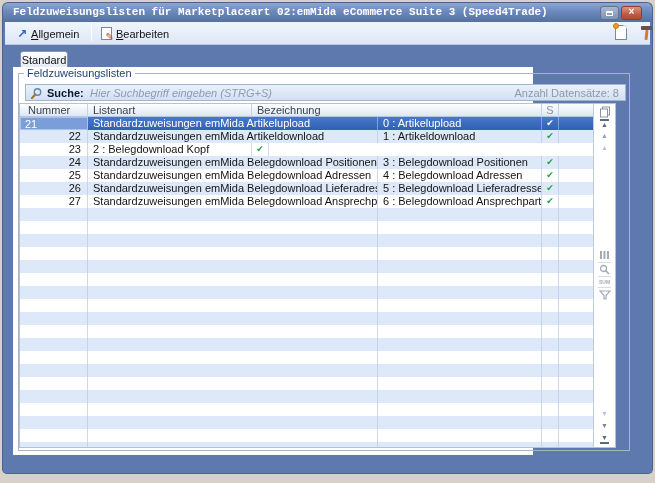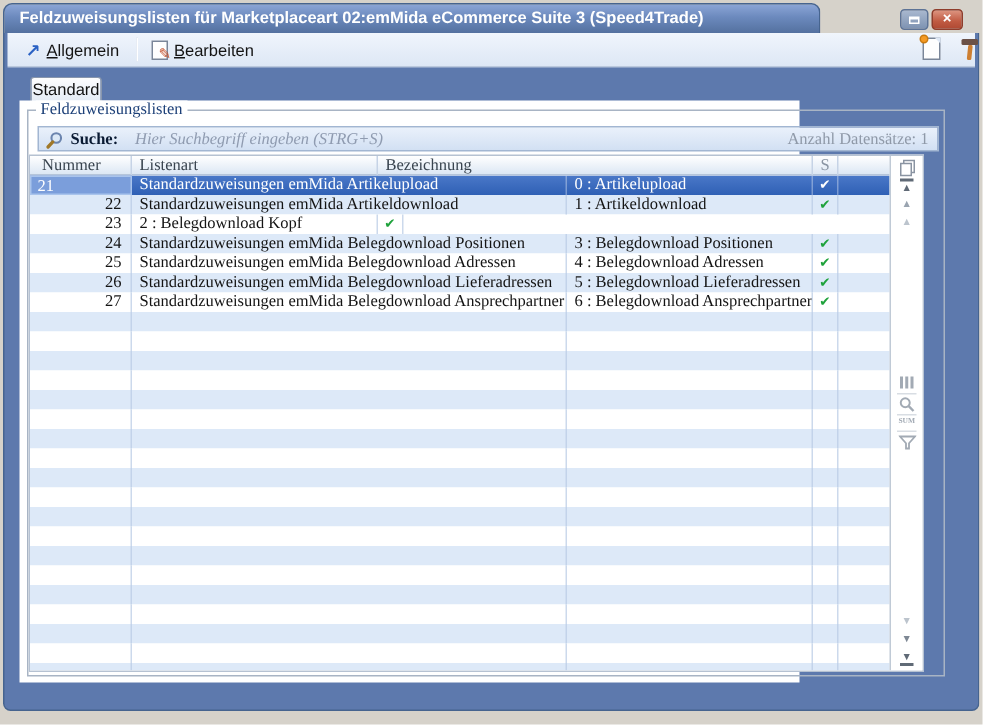--- a/index.html
+++ b/index.html
@@ -2,23 +2,23 @@
 <html><head>
 <meta charset="utf-8">
 <style>
   * { box-sizing: border-box; margin: 0; padding: 0; }
   html,body { width:655px; height:483px; }
   body { font-family: "Liberation Sans", "DejaVu Sans", sans-serif; font-size:11px; color:#141414; }
 
   .desktop { position:relative; width:655px; height:483px; background:#d6d2ca; overflow:hidden; }
 
   
-  .titlebar { position:absolute; left:2px; top:2px; width:545px; height:20px;
+  .titlebar { position:absolute; left:2px; top:2px; width:651px; height:20px;
     background:linear-gradient(#8ba5d6, #6b89bd 45%, #54719f);
-    border:1px solid #46648f; border-bottom:none; border-radius:6px 6px 0 0; }
+    border:1px solid #46648f; border-bottom:none; border-radius:6px 6px 0 0;font-family:Liberation Mono, monospace; }
   .titlebar .title { position:absolute; left:10px; top:3px; color:#fff; font-weight:bold; font-size:11px; white-space:nowrap; }
   .winbtn { position:absolute; top:3px; height:14px; border-radius:3px; text-align:center; cursor:default; }
   .winbtn.restore { left:597px; width:19px; background:linear-gradient(#a9b8cf,#7e93b2); border:1px solid #5d7396; }
   .restore-glyph { display:inline-block; width:7px; height:5px; border:1px solid #fff; border-top-width:2px; margin-top:3px; }
   .winbtn.close { left:618px; width:21px; background:linear-gradient(#dd9480,#c05a42 60%, #b04a34); border:1px solid #8f3d2c;
     color:#fff; font-weight:bold; font-size:10px; line-height:12px; }
 
   .frame { position:absolute; left:2px; top:22px; width:651px; height:452px; background:#5d79ad;
     border:1px solid #46648f; border-top:none; border-radius:0 0 5px 5px; }
 
@@ -35,21 +35,21 @@
   .newdoc { left:610px; }
   .newdoc .fold { position:absolute; right:-1px; top:-1px; width:0; height:0;
     border-left:4px solid transparent; border-top:4px solid #dde7f5; }
   .newdoc .dot { position:absolute; left:-3px; top:-3px; width:6px; height:6px; border-radius:50%; background:#f59a23; border:1px solid #c97a10; }
   .hammer { left:634px; width:15px; height:16px; }
 
   
   .tab { position:absolute; left:17px; top:29px; width:48px; height:17px;
     background:linear-gradient(#fdfdfe,#e2eaf4); border:1px solid #8896ad; border-bottom:none;
     border-radius:3px 3px 0 0; text-align:center; line-height:16px; color:#111; }
-  .content { position:absolute; left:10px; top:45px; width:520px; height:388px; background:#fff;font-family:Liberation Serif, serif; }
+  .content { position:absolute; left:10px; top:45px; width:520px; height:388px; background:#fff; }
 
   .groupbox { position:absolute; left:5px; top:6px; width:612px; height:378px; border:1px solid #a8b4c4; }
   .gb-label { position:absolute; left:5px; top:-7px; background:#fff; padding:0 3px; color:#1d4078; }
 
   
   .searchbar { position:absolute; left:6px; top:10px; width:601px; height:17px;
     background:linear-gradient(#eaf1fb,#d2e0f3); border:1px solid #a2b6d2; }
   .searchbar .mag { position:absolute; left:4px; top:2px; }
   .search-label { position:absolute; left:21px; top:2px; font-weight:bold; color:#0a1a33; }
   .search-placeholder { position:absolute; left:64px; top:2px; font-style:italic; color:#8f9bb0; }
@@ -129,21 +129,21 @@
       <div class="groupbox">
         <span class="gb-label">Feldzuweisungslisten</span>
 
         <div class="searchbar">
           <svg class="mag" width="13" height="13" viewBox="0 0 13 13">
             <circle cx="7.5" cy="5" r="3.2" fill="#dbe8f6" stroke="#6b84ae" stroke-width="1.4"></circle>
             <line x1="5.2" y1="7.6" x2="2" y2="11" stroke="#a07828" stroke-width="2.2" stroke-linecap="round"></line>
           </svg>
           <span class="search-label">Suche:</span>
           <span class="search-placeholder">Hier Suchbegriff eingeben (STRG+S)</span>
-          <span class="record-count">Anzahl Datensätze: 1</span>
+          <span class="record-count">Anzahl Datensätze: 8</span>
         </div>
 
         <div class="grid">
           <div class="ghead">
             <div class="cell c-num">Nummer</div>
             <div class="cell c-list">Listenart</div>
             <div class="cell c-bez">Bezeichnung</div>
             <div class="cell c-s">S</div>
             <div class="cell c-fill"></div>
           </div>

